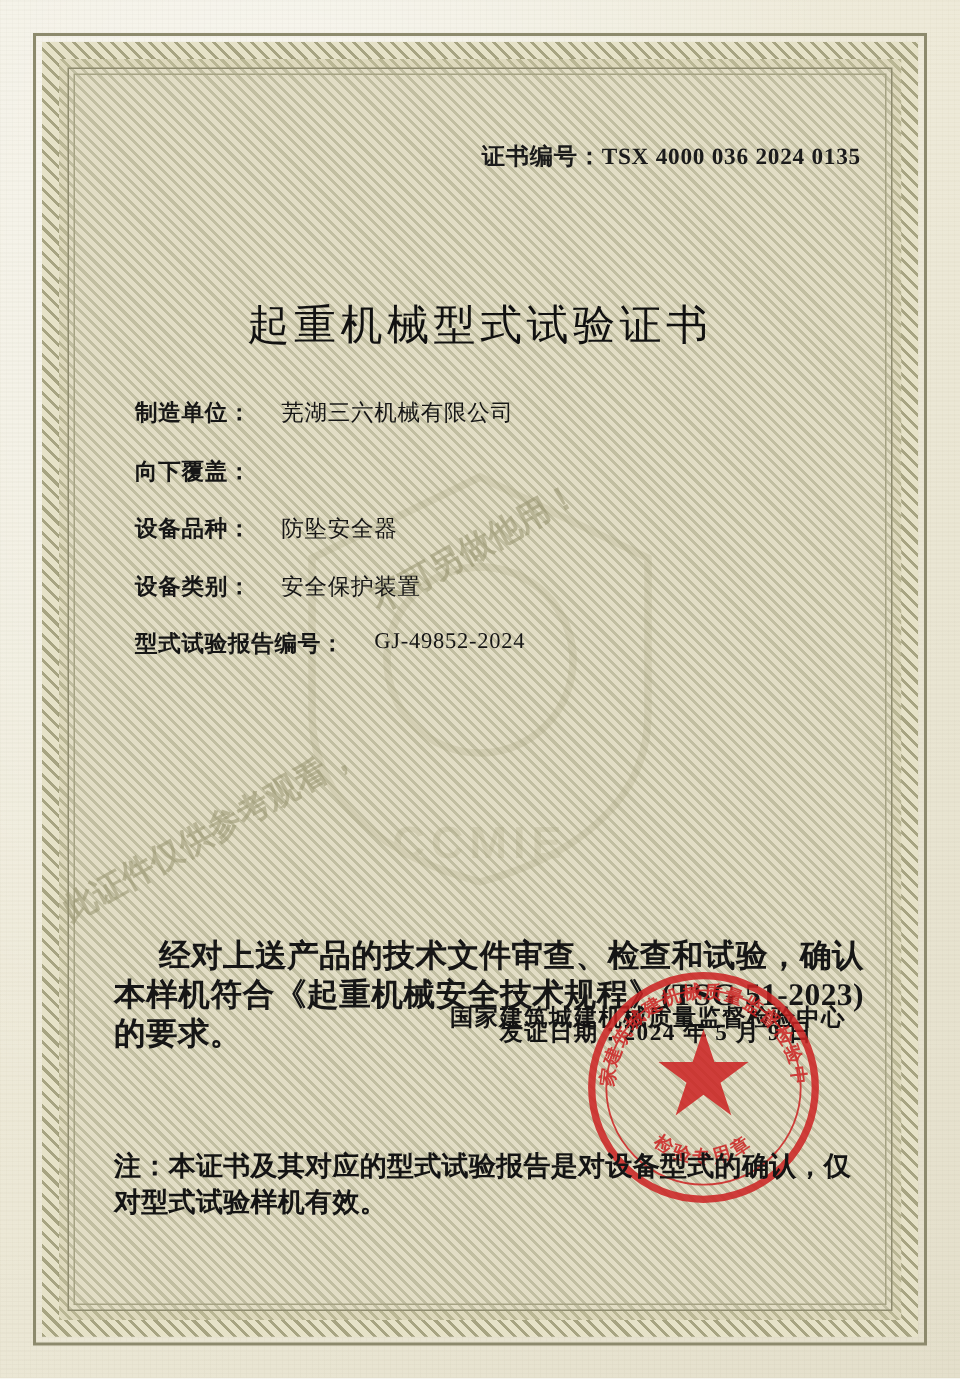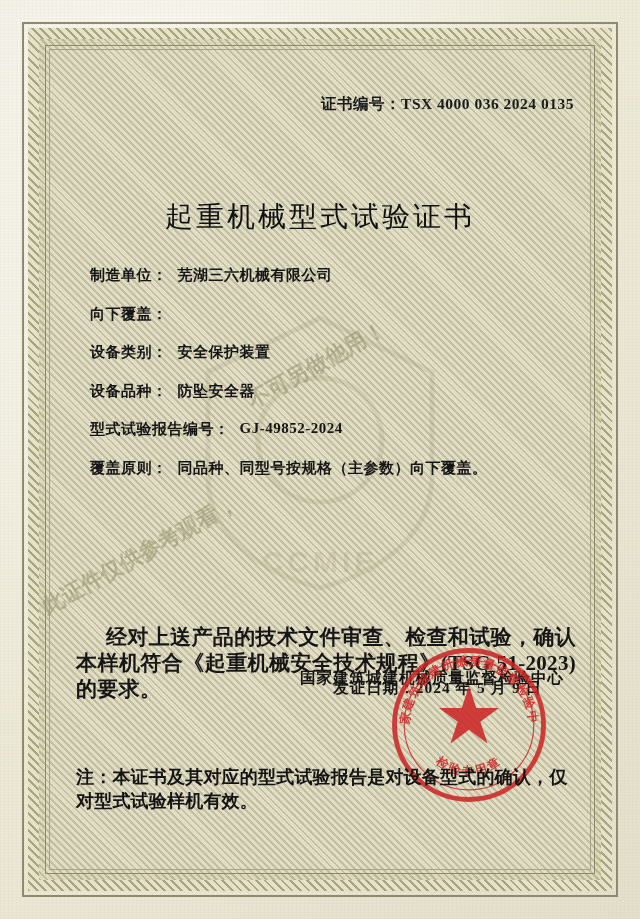--- a/index.html
+++ b/index.html
@@ -165,22 +165,22 @@
     margin-bottom: 19.5px;
     font-size: 15px;
     color: #161616;
   }
   .field-label {
     font-weight: bold;
     white-space: nowrap;
     letter-spacing: 0.5px;
   }
   .field-value {
-    font-weight: bold;
-    margin-left: 10px;
+    font-weight: normal;
+    margin-left: 20px;
     letter-spacing: 0.5px;
   }
 
   .statement {
     position: absolute;
     top: 534px;
     left: 18px;
     right: 6px;
     font-size: 21px;
     line-height: 26px;
@@ -278,34 +278,30 @@
 
     <div class="fields">
       <div class="field-row">
         <span class="field-label">制造单位：</span>
         <span class="field-value">芜湖三六机械有限公司</span>
       </div>
       <div class="field-row">
         <span class="field-label">向下覆盖：</span>
       </div>
       <div class="field-row">
+        <span class="field-label">设备品种：</span>
+        <span class="field-value">防坠安全器</span>
+      </div>
+      <div class="field-row">
         <span class="field-label">设备类别：</span>
         <span class="field-value">安全保护装置</span>
       </div>
       <div class="field-row">
-        <span class="field-label">设备品种：</span>
-        <span class="field-value">防坠安全器</span>
-      </div>
-      <div class="field-row">
         <span class="field-label">型式试验报告编号：</span>
         <span class="field-value">GJ-49852-2024</span>
-      </div>
-      <div class="field-row">
-        <span class="field-label">覆盖原则：</span>
-        <span class="field-value">同品种、同型号按规格（主参数）向下覆盖。</span>
       </div>
     </div>
 
     <div class="statement">经对上送产品的技术文件审查、检查和试验，确认本样机符合《起重机械安全技术规程》(TSG 51-2023) 的要求。</div>
 
     <div class="issuer">国家建筑城建机械质量监督检验中心</div>
     <div class="issue-date">发证日期：2024 年 5 月 9 日</div>
 
     <svg class="seal" viewBox="0 0 200 200">
       <defs>

